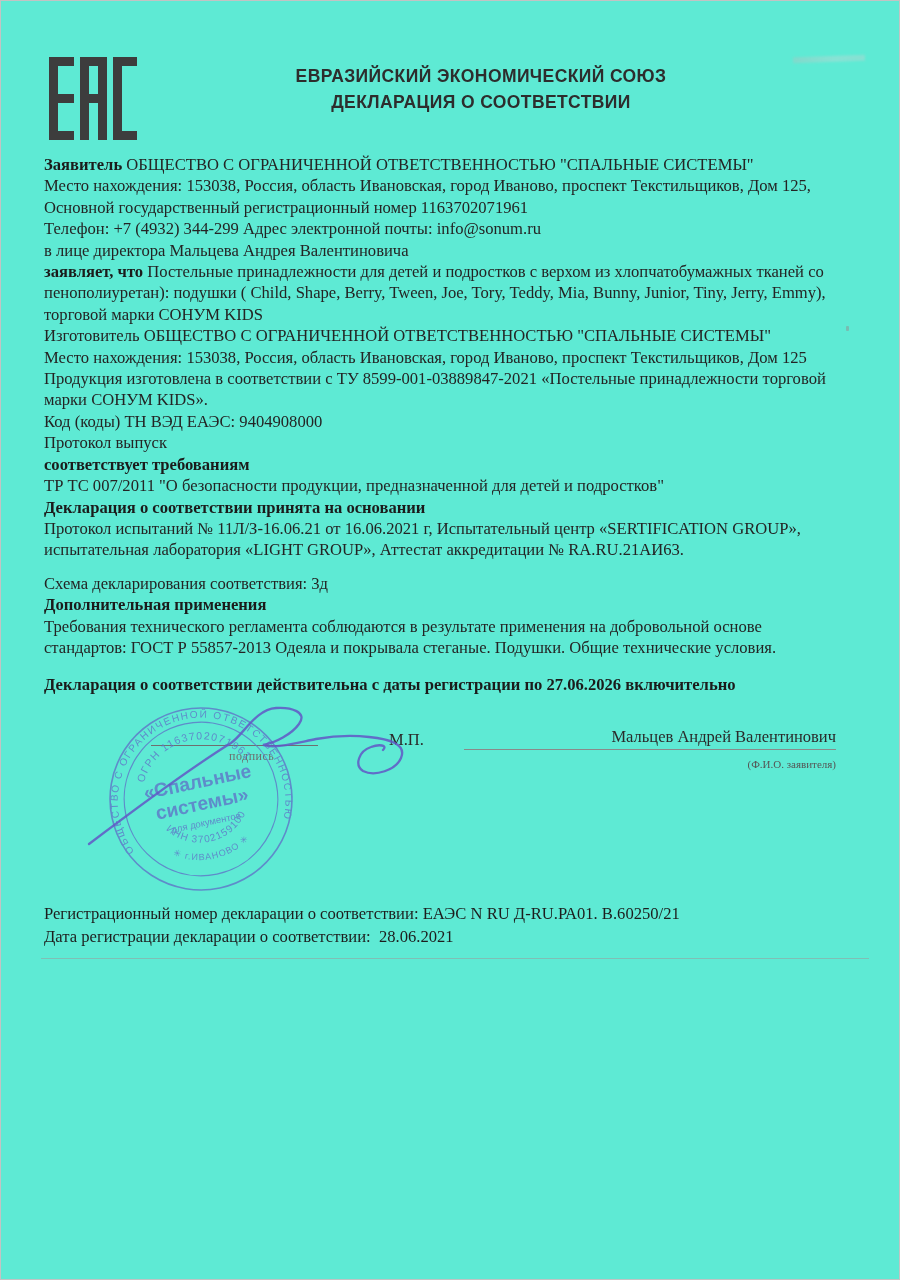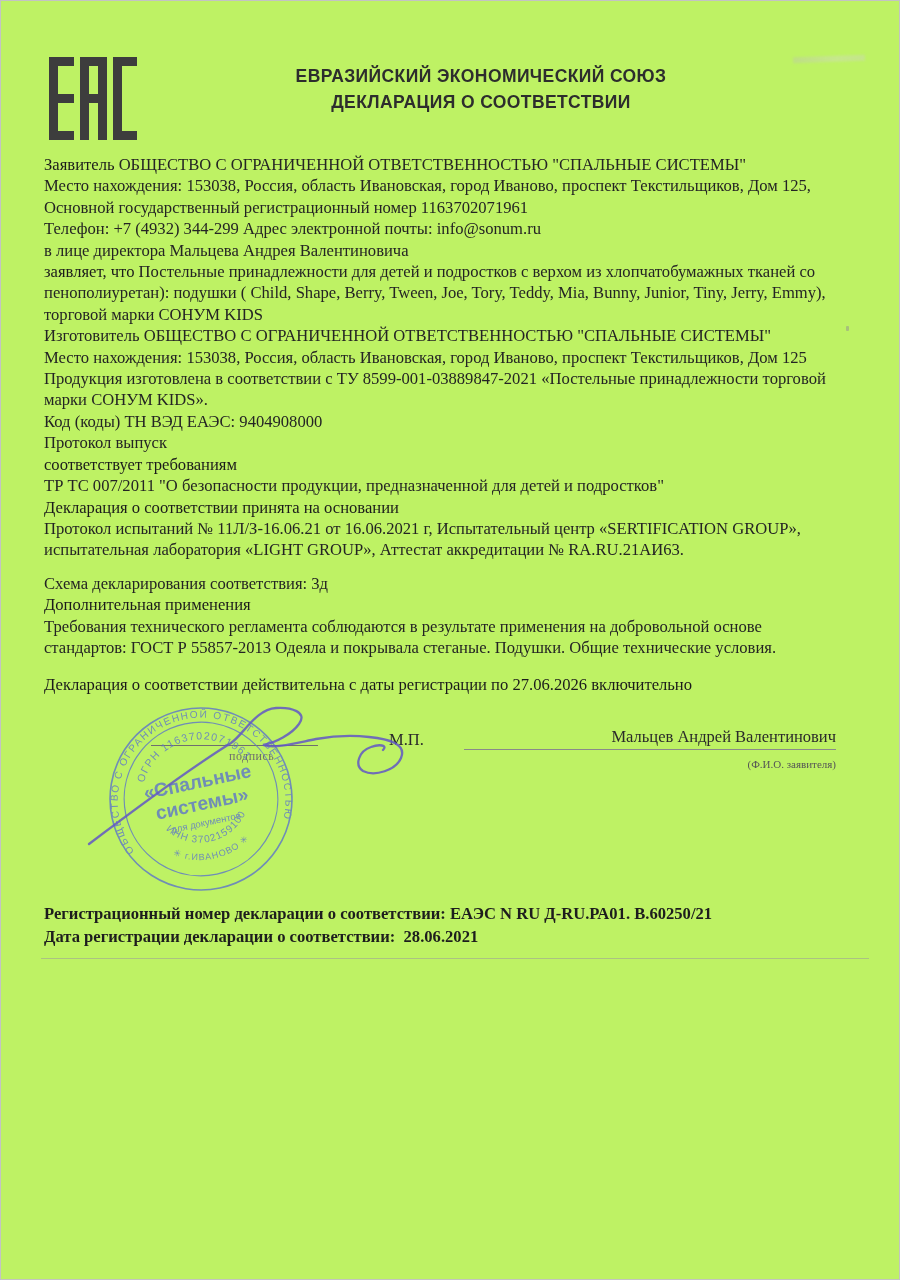--- a/index.html
+++ b/index.html
@@ -1,44 +1,44 @@
 <!DOCTYPE html>
 <html><head>
 <meta charset="utf-8">
 <style>
   html,body{margin:0;padding:0;}
   body{width:900px;height:1280px;background:#ffffff;font-family:"Liberation Serif", serif;}
-  .page{position:relative;width:898px;height:1278px;border:1px solid #c3c3c3;background:#bef264;overflow:hidden;}
+  .page{position:relative;width:898px;height:1278px;border:1px solid #c3c3c3;background:#5eead4;overflow:hidden;}
 
   
   .eac{position:absolute;left:48px;top:56px;width:88px;height:84px;}
 
   
   .hdr{position:absolute;left:240px;top:62px;width:480px;text-align:center;
        font-family:"Liberation Sans", sans-serif;font-weight:bold;font-size:17.5px;
        line-height:26px;color:#2d2d2d;letter-spacing:.4px;}
 
   
   .body-text{position:absolute;left:43px;top:153px;width:825px;color:#242424;}
   .tline{font-size:16.6px;line-height:21.4px;white-space:nowrap;}
-  .tline .b{font-weight:normal;color:#1b1b1b;}
+  .tline .b{font-weight:bold;color:#1b1b1b;}
 
   
   .mp{position:absolute;left:388px;top:729px;font-size:16.5px;color:#2a2a2a;}
   .signer-wrap{position:absolute;left:463px;top:726px;width:372px;text-align:right;}
   .signer-name{font-size:16.5px;color:#2a2a2a;}
   .signer-line{margin-top:2px;border-bottom:1.4px solid #8a8a8a;}
   .signer-caption{margin-top:8px;font-size:11px;color:#555;}
   .sig-line{position:absolute;left:150px;top:744px;width:167px;border-bottom:1.6px solid #6f6f6f;}
   .sig-caption{position:absolute;left:228px;top:748px;font-size:12px;color:#6d6d6d;letter-spacing:.5px;}
   .stamp{position:absolute;left:104px;top:702px;width:192px;height:192px;opacity:.82;}
   .autograph{position:absolute;left:70px;top:690px;width:345px;height:170px;}
 
   
-  .reg{position:absolute;left:43px;width:830px;font-weight:bold;font-size:16.6px;
+  .reg{position:absolute;left:43px;width:830px;font-weight:normal;font-size:16.6px;
        color:#1d1d1d;white-space:pre;}
   .reg-number{top:903px;}
   .reg-date{top:926px;}
   .divider{position:absolute;left:40px;top:957px;width:828px;border-bottom:1px solid #9a9a9a;opacity:.55;}
 
   
   .smudge-top{position:absolute;left:792px;top:55px;width:72px;height:6px;
       background:linear-gradient(90deg,#bdbdbd,#d6d6d6 60%,#cfcfcf);opacity:.35;
       transform:rotate(-2deg);filter:blur(1px);}
   .speck{position:absolute;width:3px;height:5px;background:#8f8f8f;opacity:.5;border-radius:1px;}

